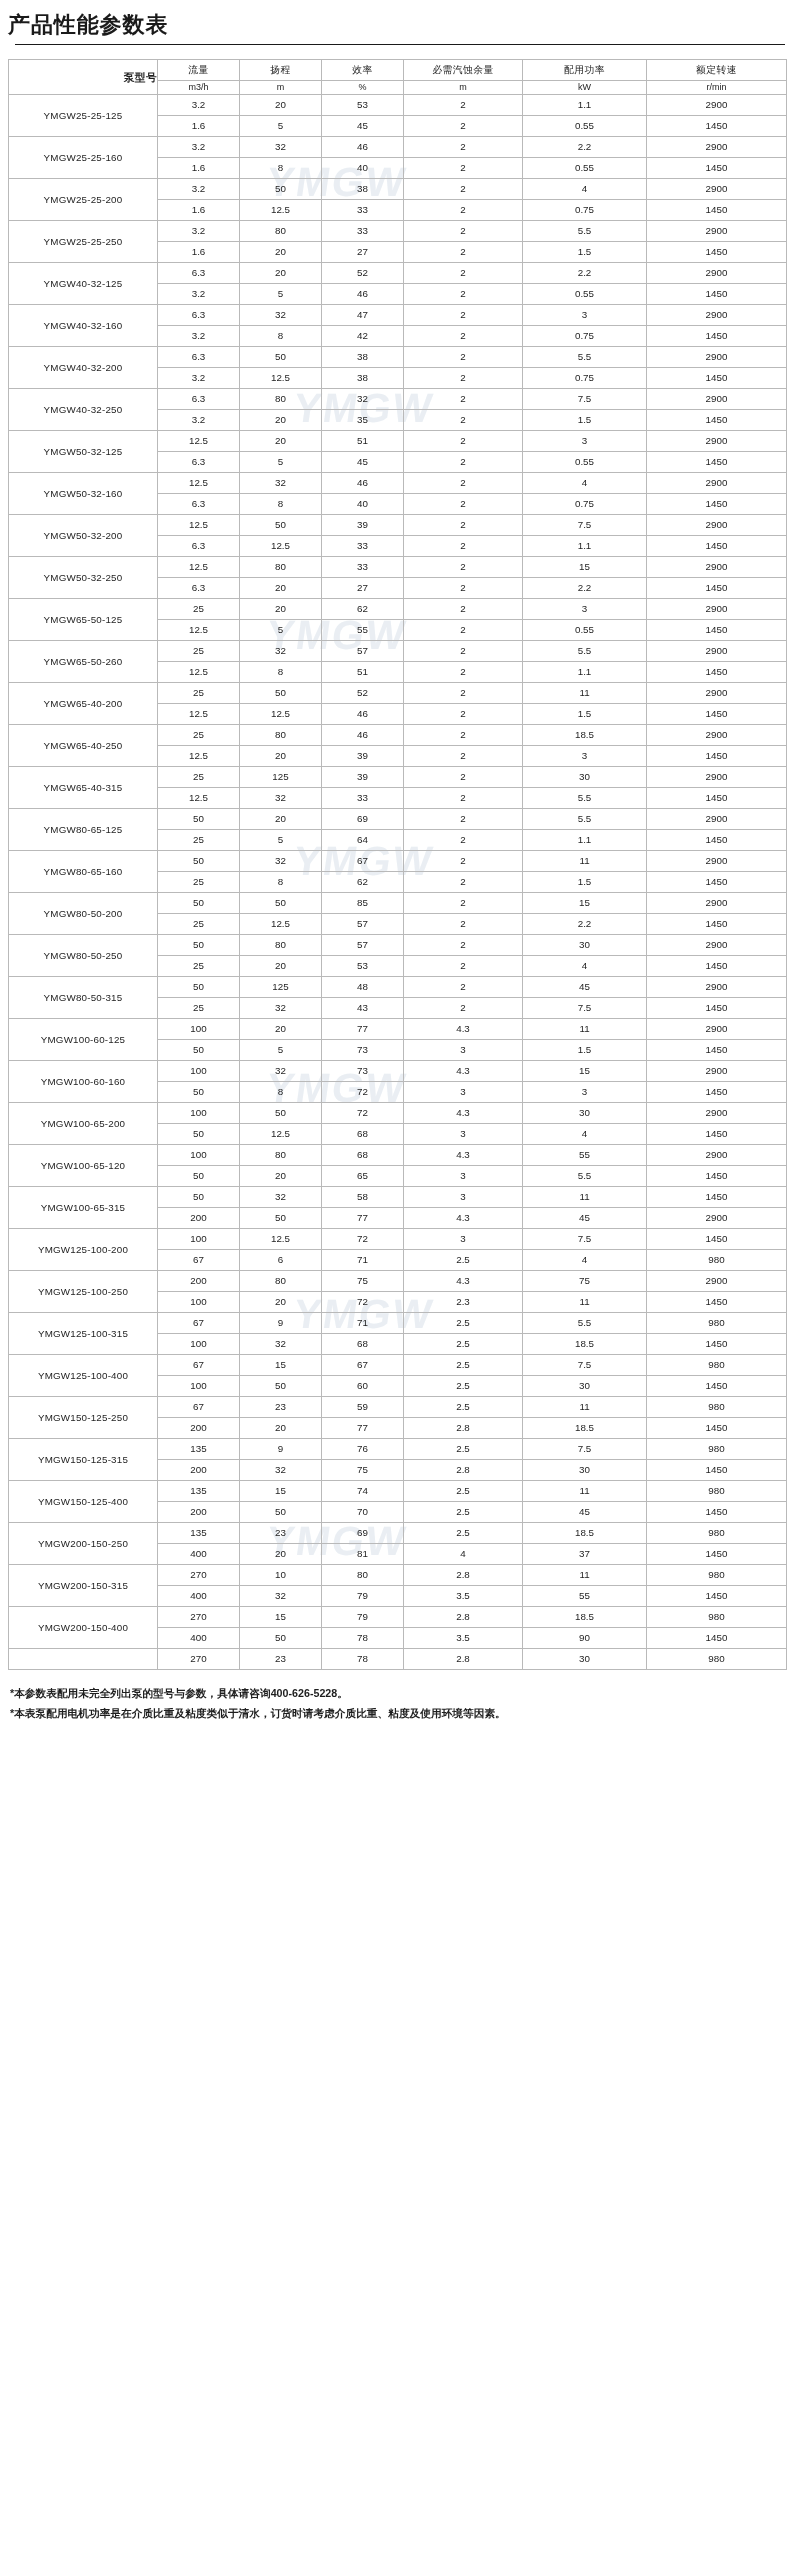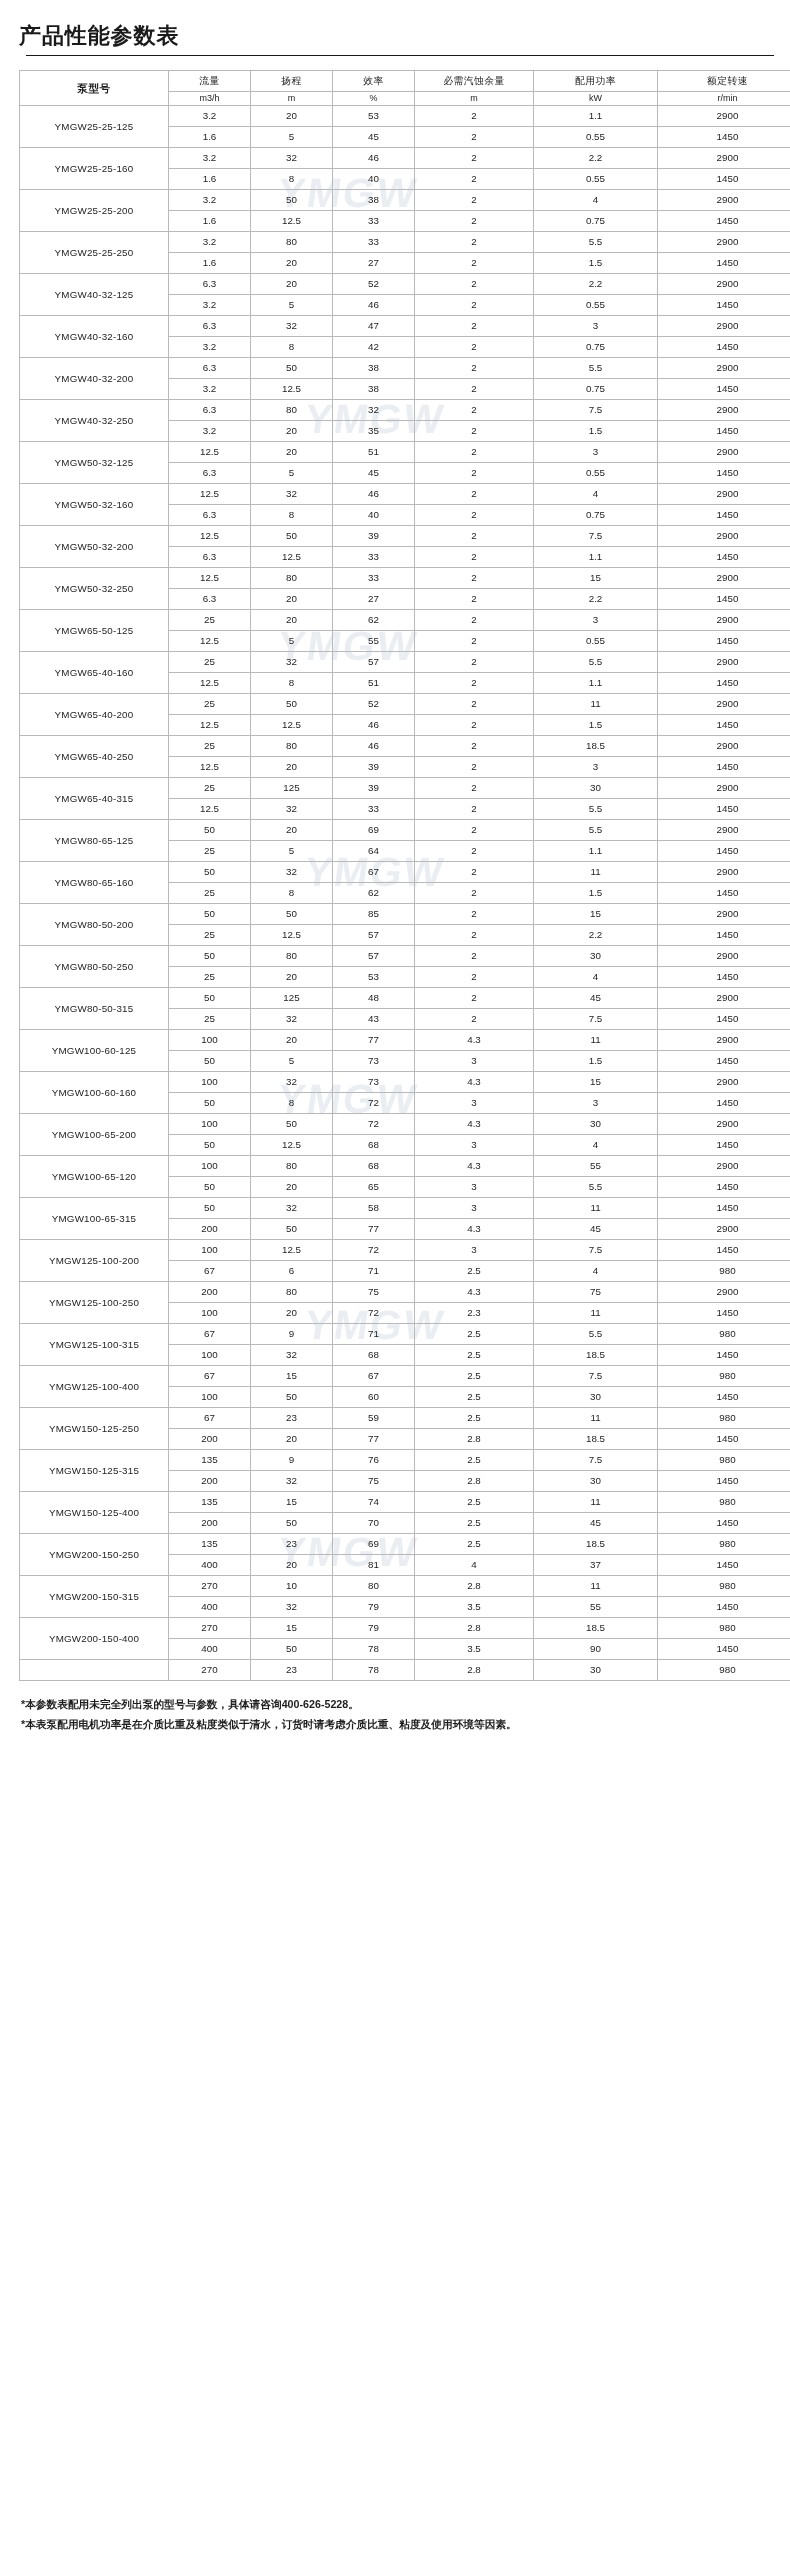--- a/index.html
+++ b/index.html
@@ -6,21 +6,21 @@
   html, body { margin: 0; padding: 0; }
   body {
     width: 791px;
     background: #ffffff;
     font-family: "Liberation Sans", sans-serif;
     color: #231f20;
   }
   .page {
     width: 791px;
     position: relative;
-    padding: 12px;
+    padding: 1px;
   }
   
   .title-wrap {
     padding: 9px 0 7px 7px;
   }
   .title {
     display: inline-block;
     font-size: 22px;
     font-weight: bold;
     letter-spacing: 0.9px;
@@ -74,20 +74,21 @@
     height: 14px;
     font-size: 9px;
     font-weight: normal;
     letter-spacing: 0;
     border-top: none;
     margin-left: 24px;
   }
   thead th.model {
     font-size: 10.7px;
     font-weight: bold;
+    text-align: right;
   }
   td.model {
     font-size: 9.8px;
     letter-spacing: 0.2px;
   }
   
   .watermark-layer {
     position: absolute;
     left: 0; right: 0; top: 0; bottom: 0;
     z-index: 1;
@@ -378,21 +379,21 @@
           </tr>
           <tr>
             <td>12.5</td>
             <td>5</td>
             <td>55</td>
             <td>2</td>
             <td>0.55</td>
             <td>1450</td>
           </tr>
           <tr>
-            <td class="model" rowspan="2">YMGW65-40-160</td>
+            <td class="model" rowspan="2">YMGW65-50-260</td>
             <td>25</td>
             <td>32</td>
             <td>57</td>
             <td>2</td>
             <td>5.5</td>
             <td>2900</td>
           </tr>
           <tr>
             <td>12.5</td>
             <td>8</td>

